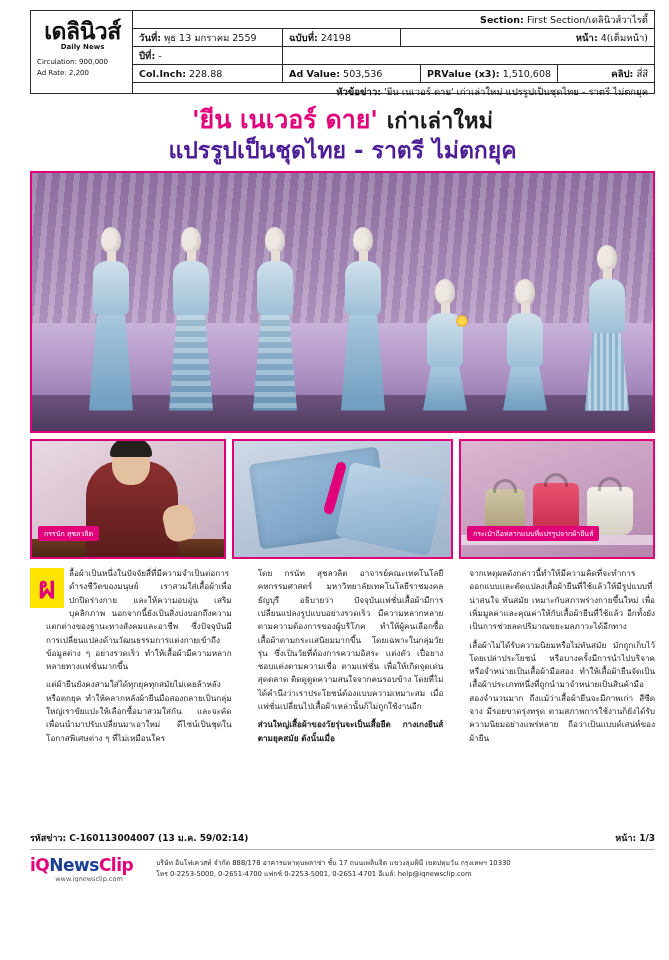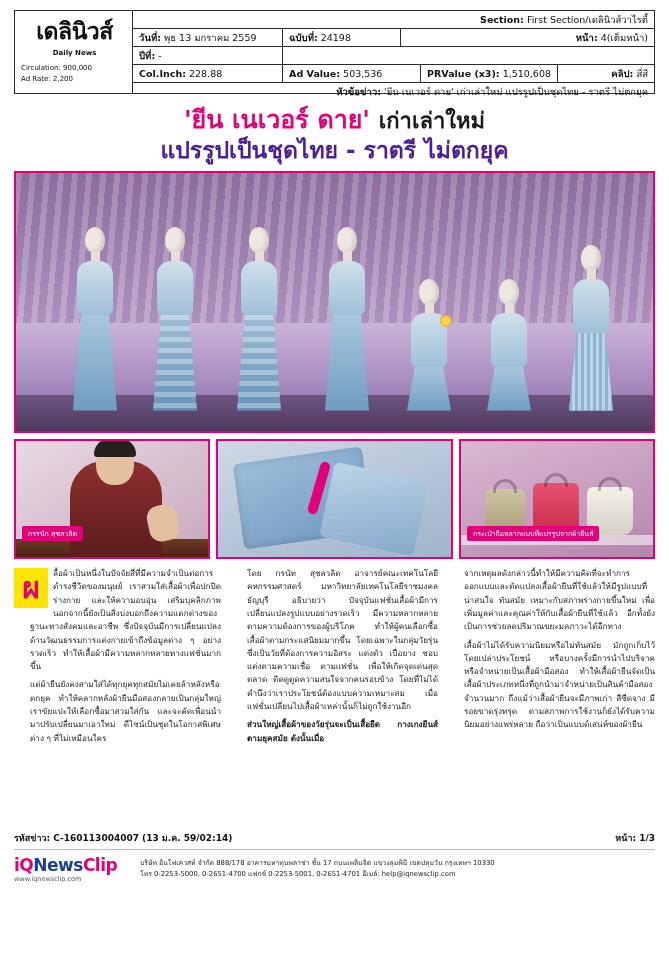--- a/index.html
+++ b/index.html
@@ -9,21 +9,21 @@
     background: #ffffff;
     font-family: "DejaVu Sans", "Liberation Sans", sans-serif;
     color: #111;
     position: relative;
     overflow: hidden;
   }
   .page {
     position: relative;
     width: 669px; height: 960px;
     background: #fff;
-    padding: 10px 14px 0 14px;
+    padding: 10px 14px 0 30px;
   }
 
   
   .clip-header {
     display: flex;
     border: 1px solid #2a2a2a;
     height: 84px;
   }
   .masthead {
     width: 144px;
@@ -38,21 +38,21 @@
     letter-spacing: -0.5px;
     text-align: center;
     line-height: 1.05;
     margin-top: 2px;
     font-family: "DejaVu Sans", sans-serif;
   }
   .masthead .sub {
     font-size: 7px;
     font-weight: bold;
     text-align: center;
-    margin-top: 6px;
+    margin-top: 0;
   }
   .masthead .meta {
     font-size: 7px;
     margin-top: 6px;
     line-height: 1.5;
   }
   .hdr-right { flex: 1; display: flex; flex-direction: column; text-align: right; }
   .hdr-row {
     display: flex;
     border-bottom: 1px solid #2a2a2a;
@@ -267,21 +267,21 @@
     margin-top: 4px;
     border-top: 1px solid #bbb;
     display:flex; align-items: center; gap: 8px;
     padding-top: 5px;
   }
   .iq-logo { width: 118px; }
   .iq-logo .iq-main {
     font-size: 17px; font-weight: bold; color:#e2007a; letter-spacing:-0.5px;
   }
   .iq-logo .iq-main .news { color:#1b3f94; }
-  .iq-logo .iq-url { font-size: 6.5px; color:#555; }
+  .iq-logo .iq-url { font-size: 6.5px; color:#555; text-align:center; }
   .foot-text { font-size: 6.8px; line-height: 1.6; color:#222; }
 </style>
 </head>
 <body>
 
 <div class="page">
 
   <div class="clip-header">
 
     <div class="masthead">

